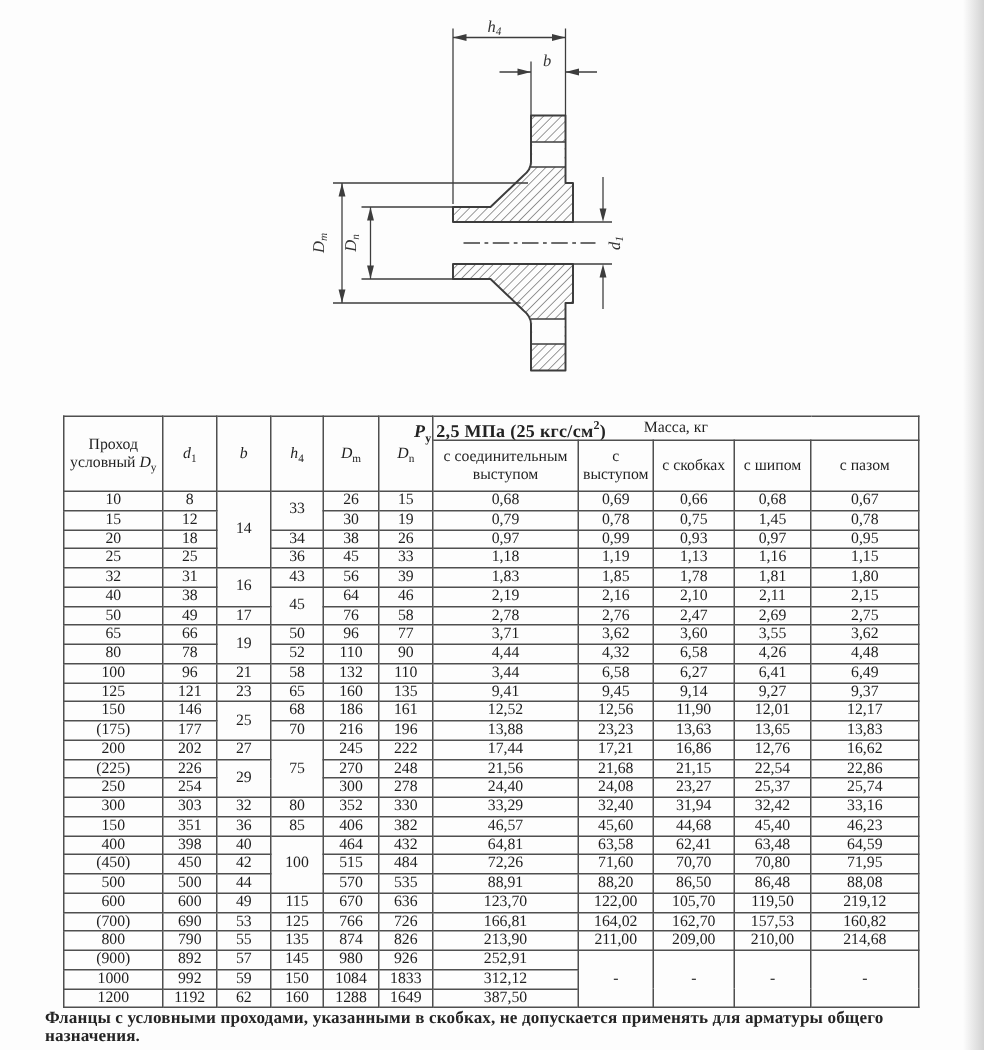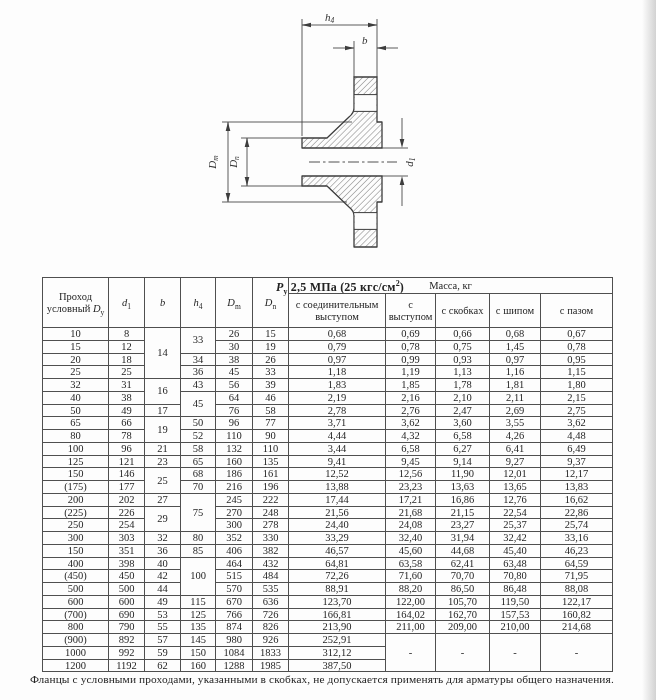--- a/index.html
+++ b/index.html
@@ -34,21 +34,21 @@
     padding:0 1px; font-weight:normal; line-height:1.12;
   }
   table.flange { border:1.5px solid #3f3f3f; }
   table.flange thead tr.group-row th { height:15px; }
   table.flange thead tr.sub-row th { height:33px; }
   table.flange tbody td { height:11.6px; }
   i.sym { font-style:italic; font-family:"Liberation Serif", serif; }
   sub.sym-sub { font-size:7.5px; line-height:0; }
   .footnote {
     position:absolute; left:30px; top:673px; width:604px;
-    font-size:11.4px; font-weight:normal; color:#242424; letter-spacing:0.1px;
+    font-size:11.4px; font-weight:bold; color:#242424; letter-spacing:0.1px;
   }
   svg text { fill:#333; font-family:"Liberation Serif", serif; font-style:italic; }
 </style>
 </head>
 <body>
 
 <div class="drawing-wrap">
 <svg width="350" height="250" viewBox="0 0 350 250">
   <defs>
     <pattern id="hatch" width="4.2" height="4.2" patternUnits="userSpaceOnUse" patternTransform="rotate(45)">
@@ -428,21 +428,21 @@
         <td>600</td>
         <td>600</td>
         <td>49</td>
         <td>115</td>
         <td>670</td>
         <td>636</td>
         <td>123,70</td>
         <td>122,00</td>
         <td>105,70</td>
         <td>119,50</td>
-        <td>122,17</td>
+        <td>219,12</td>
       </tr>
       <tr>
         <td>(700)</td>
         <td>690</td>
         <td>53</td>
         <td>125</td>
         <td>766</td>
         <td>726</td>
         <td>166,81</td>
         <td>164,02</td>
@@ -484,21 +484,21 @@
         <td>1084</td>
         <td>1833</td>
         <td>312,12</td>
       </tr>
       <tr>
         <td>1200</td>
         <td>1192</td>
         <td>62</td>
         <td>160</td>
         <td>1288</td>
-        <td>1985</td>
+        <td>1649</td>
         <td>387,50</td>
       </tr>
     </tbody>
 </table>
 
 <div class="footnote">Фланцы с условными проходами, указанными в скобках, не допускается применять для арматуры общего назначения.</div>
 
 <div class="edge-shade"></div>
 
 </body></html>

